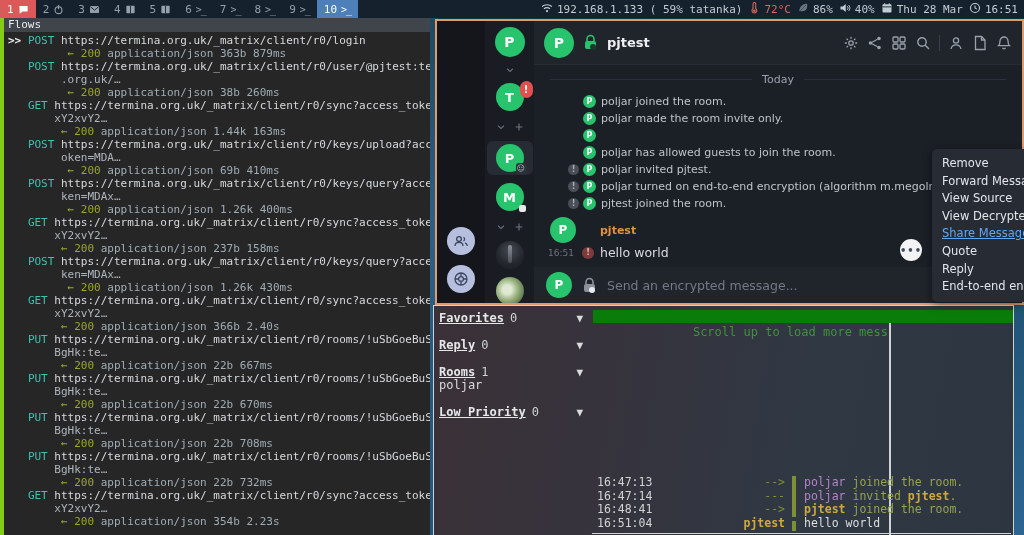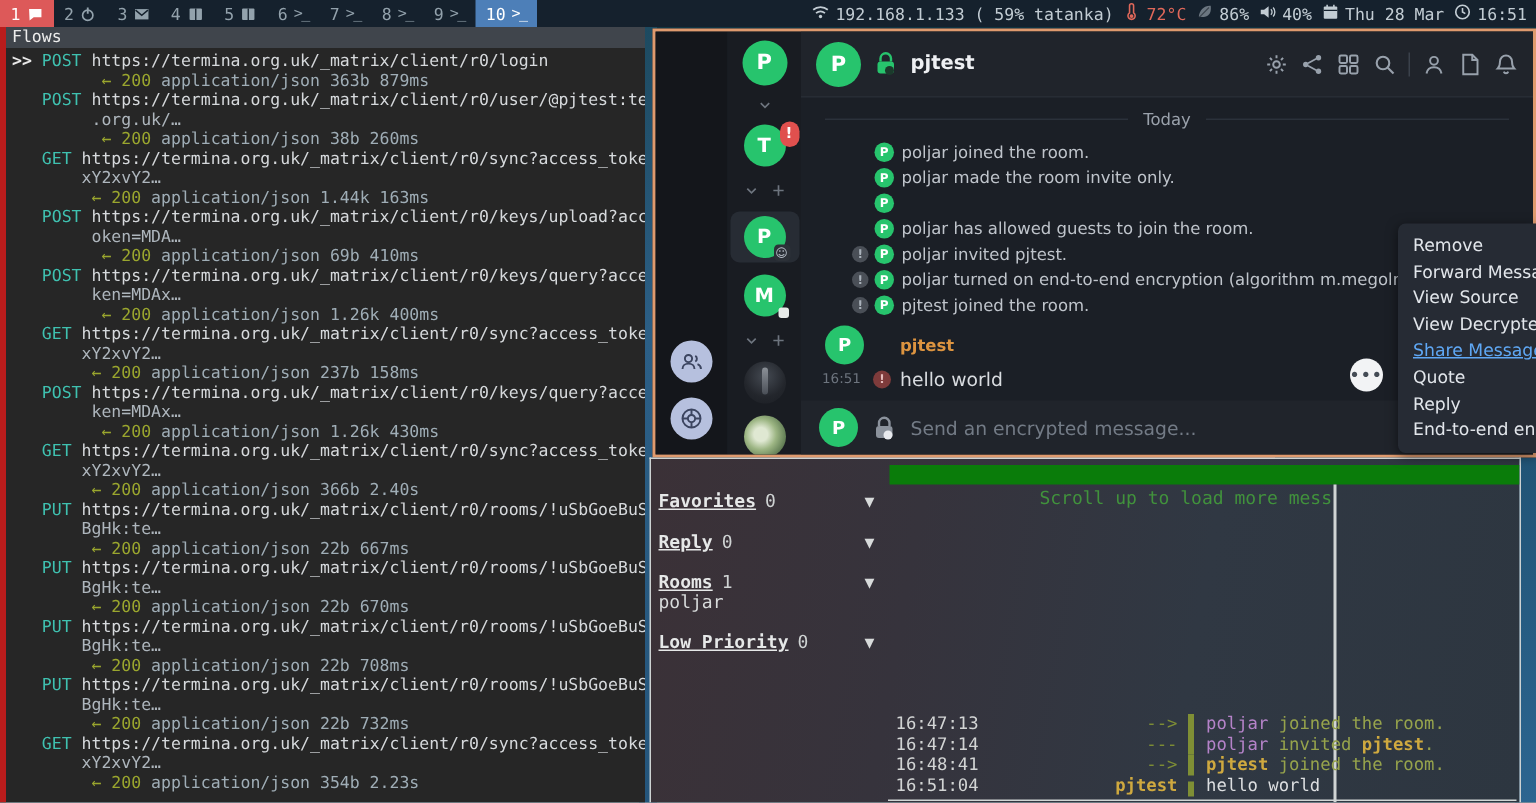--- a/index.html
+++ b/index.html
@@ -21,21 +21,21 @@
   .ws .wicon svg { width:11px; height:11px; }
   .ws-urgent { background:#dd5959; color:#fff; }
   .ws-focused { background:#4d7fb8; color:#fff; }
   .ws .term-glyph { font-size:10px; letter-spacing:-1px; }
   #status { display:flex; align-items:center; gap:6px; padding-right:6px; color:#c2ccd3; }
   .seg { display:flex; align-items:center; gap:4px; white-space:pre;text-align:center; }
   .seg svg { width:12px; height:12px; }
   .seg-temp { color:#e0685a; }
 
   
-  #mitm { position:absolute; left:0; top:18px; width:430px; height:517px; background:#262626; border-left:4px solid #b91c1c; z-index:1; font-family:"DejaVu Sans Mono",monospace; font-size:11px; line-height:13px; overflow:hidden; }
+  #mitm { position:absolute; left:0; top:18px; width:430px; height:517px; background:#262626; border-left:4px solid #84cc16; z-index:1; font-family:"DejaVu Sans Mono",monospace; font-size:11px; line-height:13px; overflow:hidden; }
   #mitm-title { background:#40454c; color:#ececec; padding:0 4px; height:14px; line-height:14px; }
   #flows { padding:2px 0 0 4px; white-space:pre; }
   .fl { white-space:pre; }
   .fl .mk { color:#e8e8e8; font-weight:bold; }
   .fl .m  { color:#3fc1b0; }
   .fl .u  { color:#d6d9dc; }
   .fl .u2 { color:#aeb6bd; }
   .fl .st { color:#9aa62e; }
   .fl .meta { color:#9fadb6; }
 
@@ -97,21 +97,21 @@
   .fab svg { width:16px; height:16px; }
   #fab-people { top:227px; } #fab-help { top:265px; }
 
   
   #ctx-menu { position:absolute; left:932px; top:149px; width:92px; background:#262b34; border-radius:5px 0 0 5px; box-shadow:0 2px 8px rgba(0,0,0,.5); z-index:4; padding:6px 0 6px 10px; overflow:hidden; }
   .ctx-item { font-size:11.5px; line-height:17.6px; color:#e2e6eb; white-space:nowrap; }
   .ctx-hl { color:#5fa8f5; text-decoration:underline; }
 
   
   #gomuks { position:absolute; left:433px; top:305px; width:581px; height:230px; border:1px solid #cdd2d2; border-bottom:none; z-index:1; background:linear-gradient(100deg,#3b3137 0%,#36333c 30%,#303843 62%,#2d3640 100%); font-family:"DejaVu Sans Mono",monospace; overflow:hidden; }
-  #gk-sidebar { position:absolute; left:5px; top:22px; width:150px; font-size:12px; line-height:13px; color:#e6e8e8; }
+  #gk-sidebar { position:absolute; left:5px; top:6px; width:150px; font-size:12px; line-height:13px; color:#e6e8e8; }
   .gk-sec { margin-bottom:14px; }
   .gk-sec-head { display:flex; align-items:baseline; }
   .gk-sec-name { font-weight:bold; text-decoration:underline; }
   .gk-sec-count { margin-left:6px; color:#cfd3d3; }
   .gk-tri { margin-left:auto; margin-right:6px; color:#d8dbdb; font-size:11px; }
   .gk-room { color:#d8dbdb; margin-top:0; }
   #gk-greenbar { position:absolute; left:159px; top:4px; width:420px; height:13px; background:#0a7c0a; }
   #gk-notice { position:absolute; left:159px; top:19px; width:295px; text-align:right; font-size:12px; color:#41923c; }
   #gk-vline { position:absolute; left:455px; top:17px; bottom:0; width:2px; background:#d0d4d4; }
   #gk-msgs { position:absolute; left:163px; top:170px; width:290px; font-size:11.5px; line-height:13.7px; white-space:pre; }

